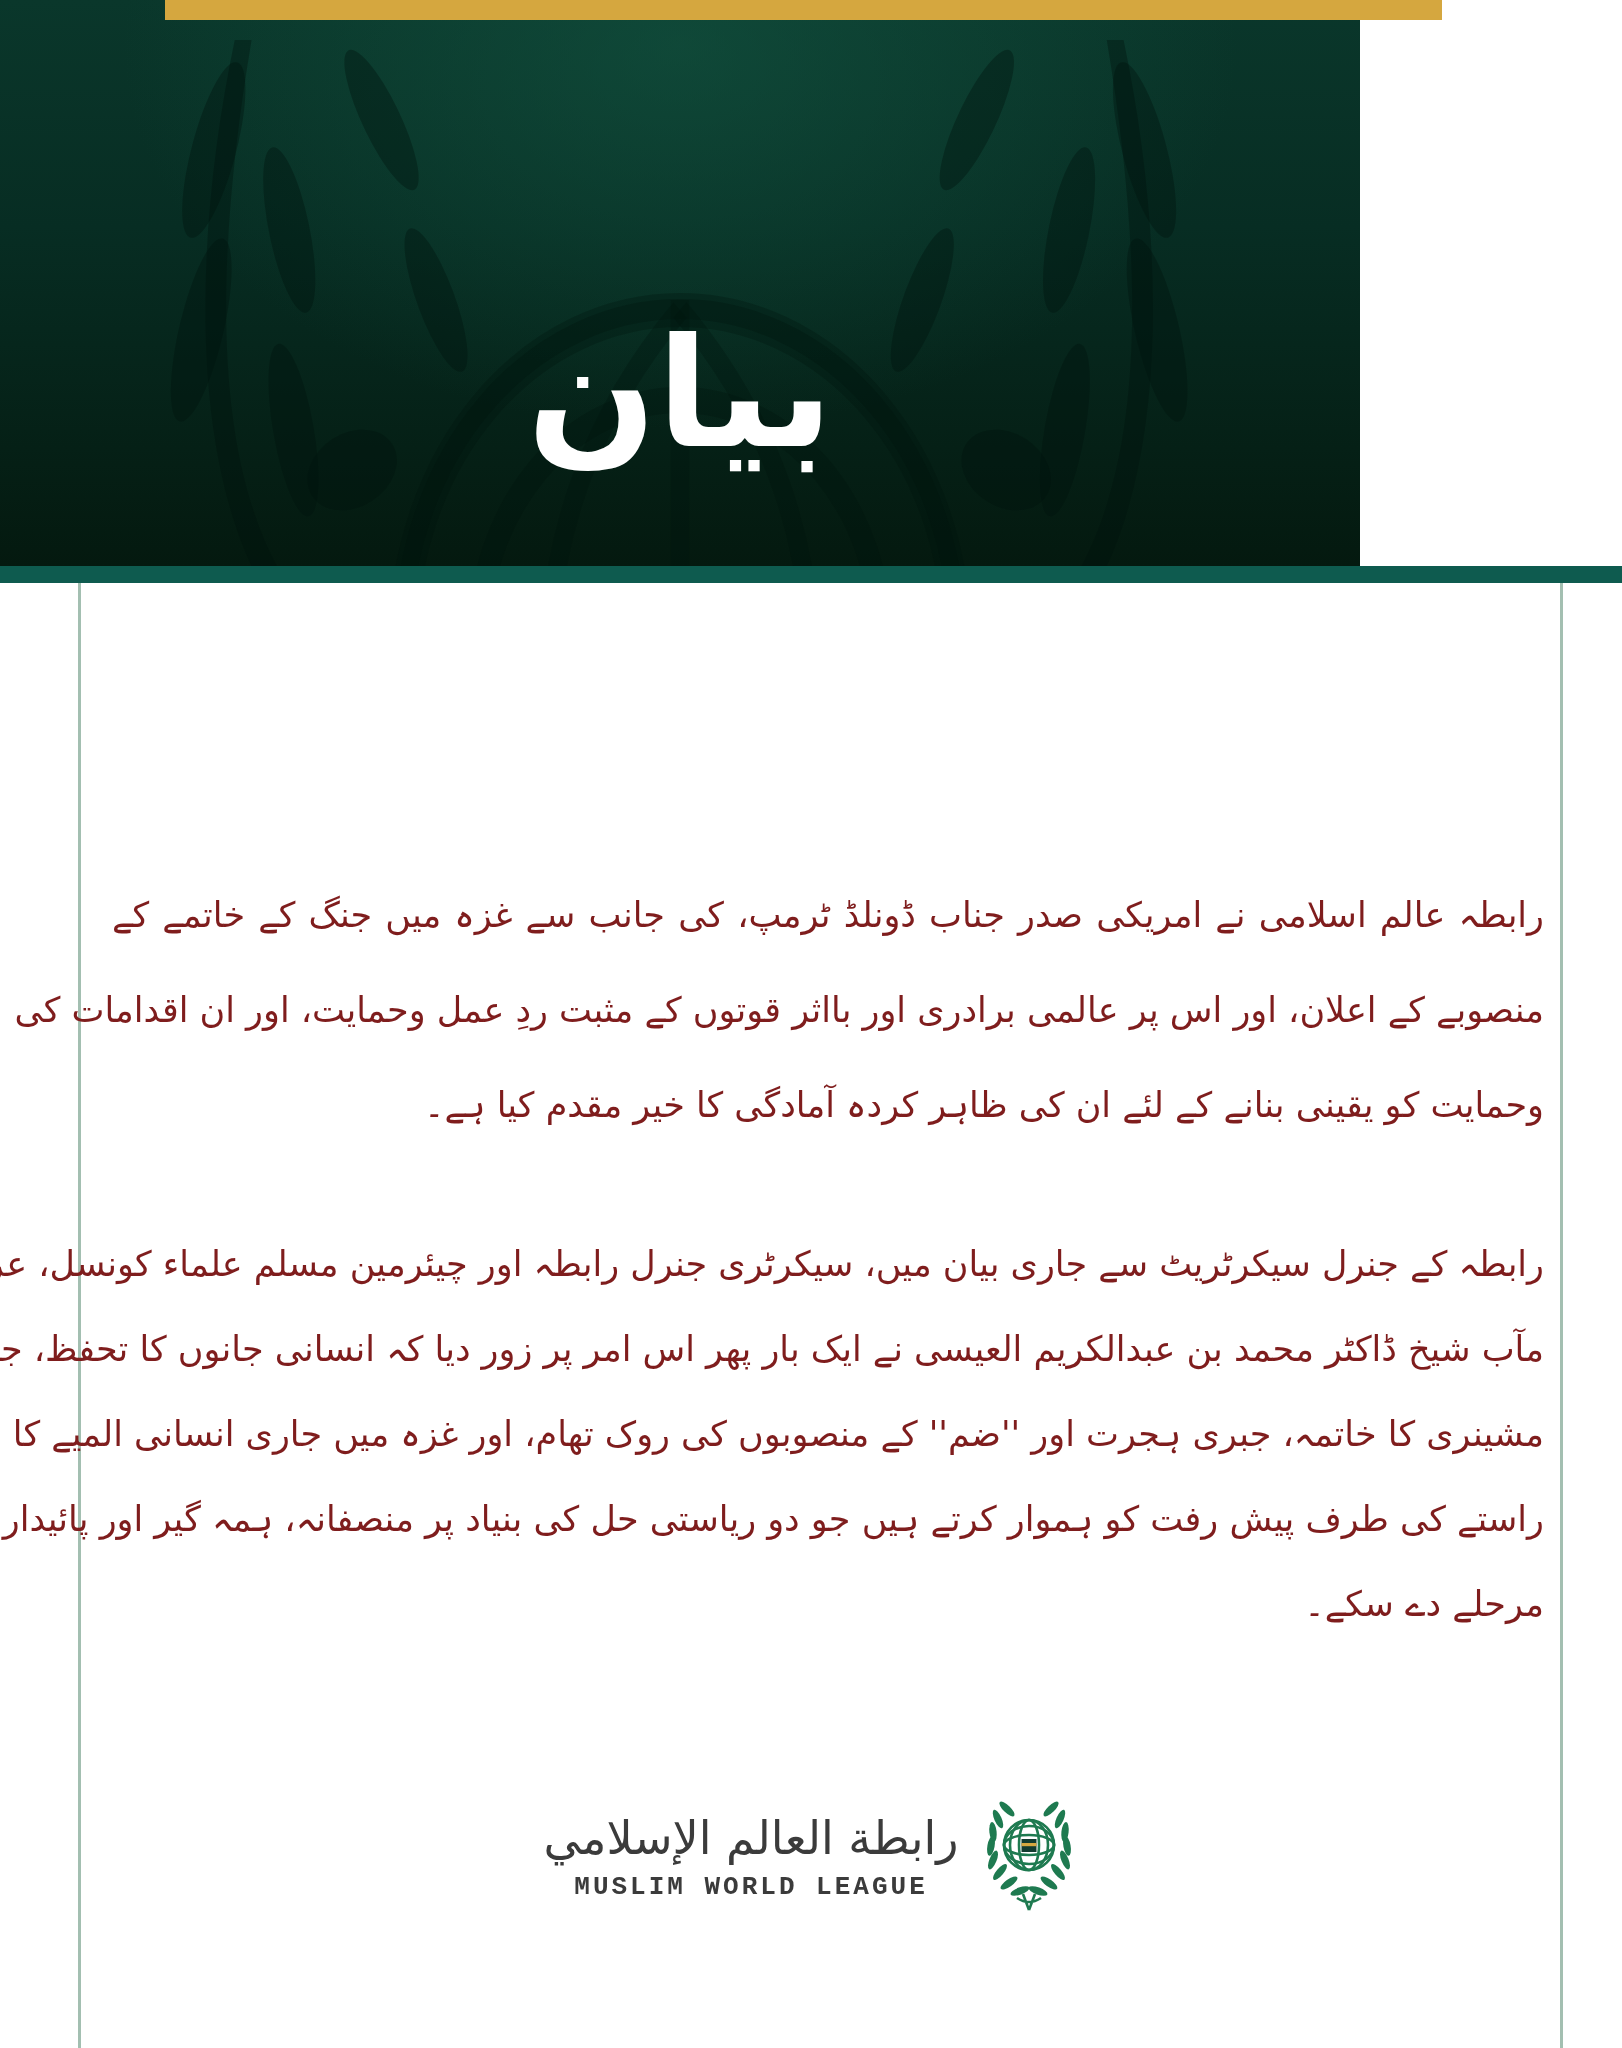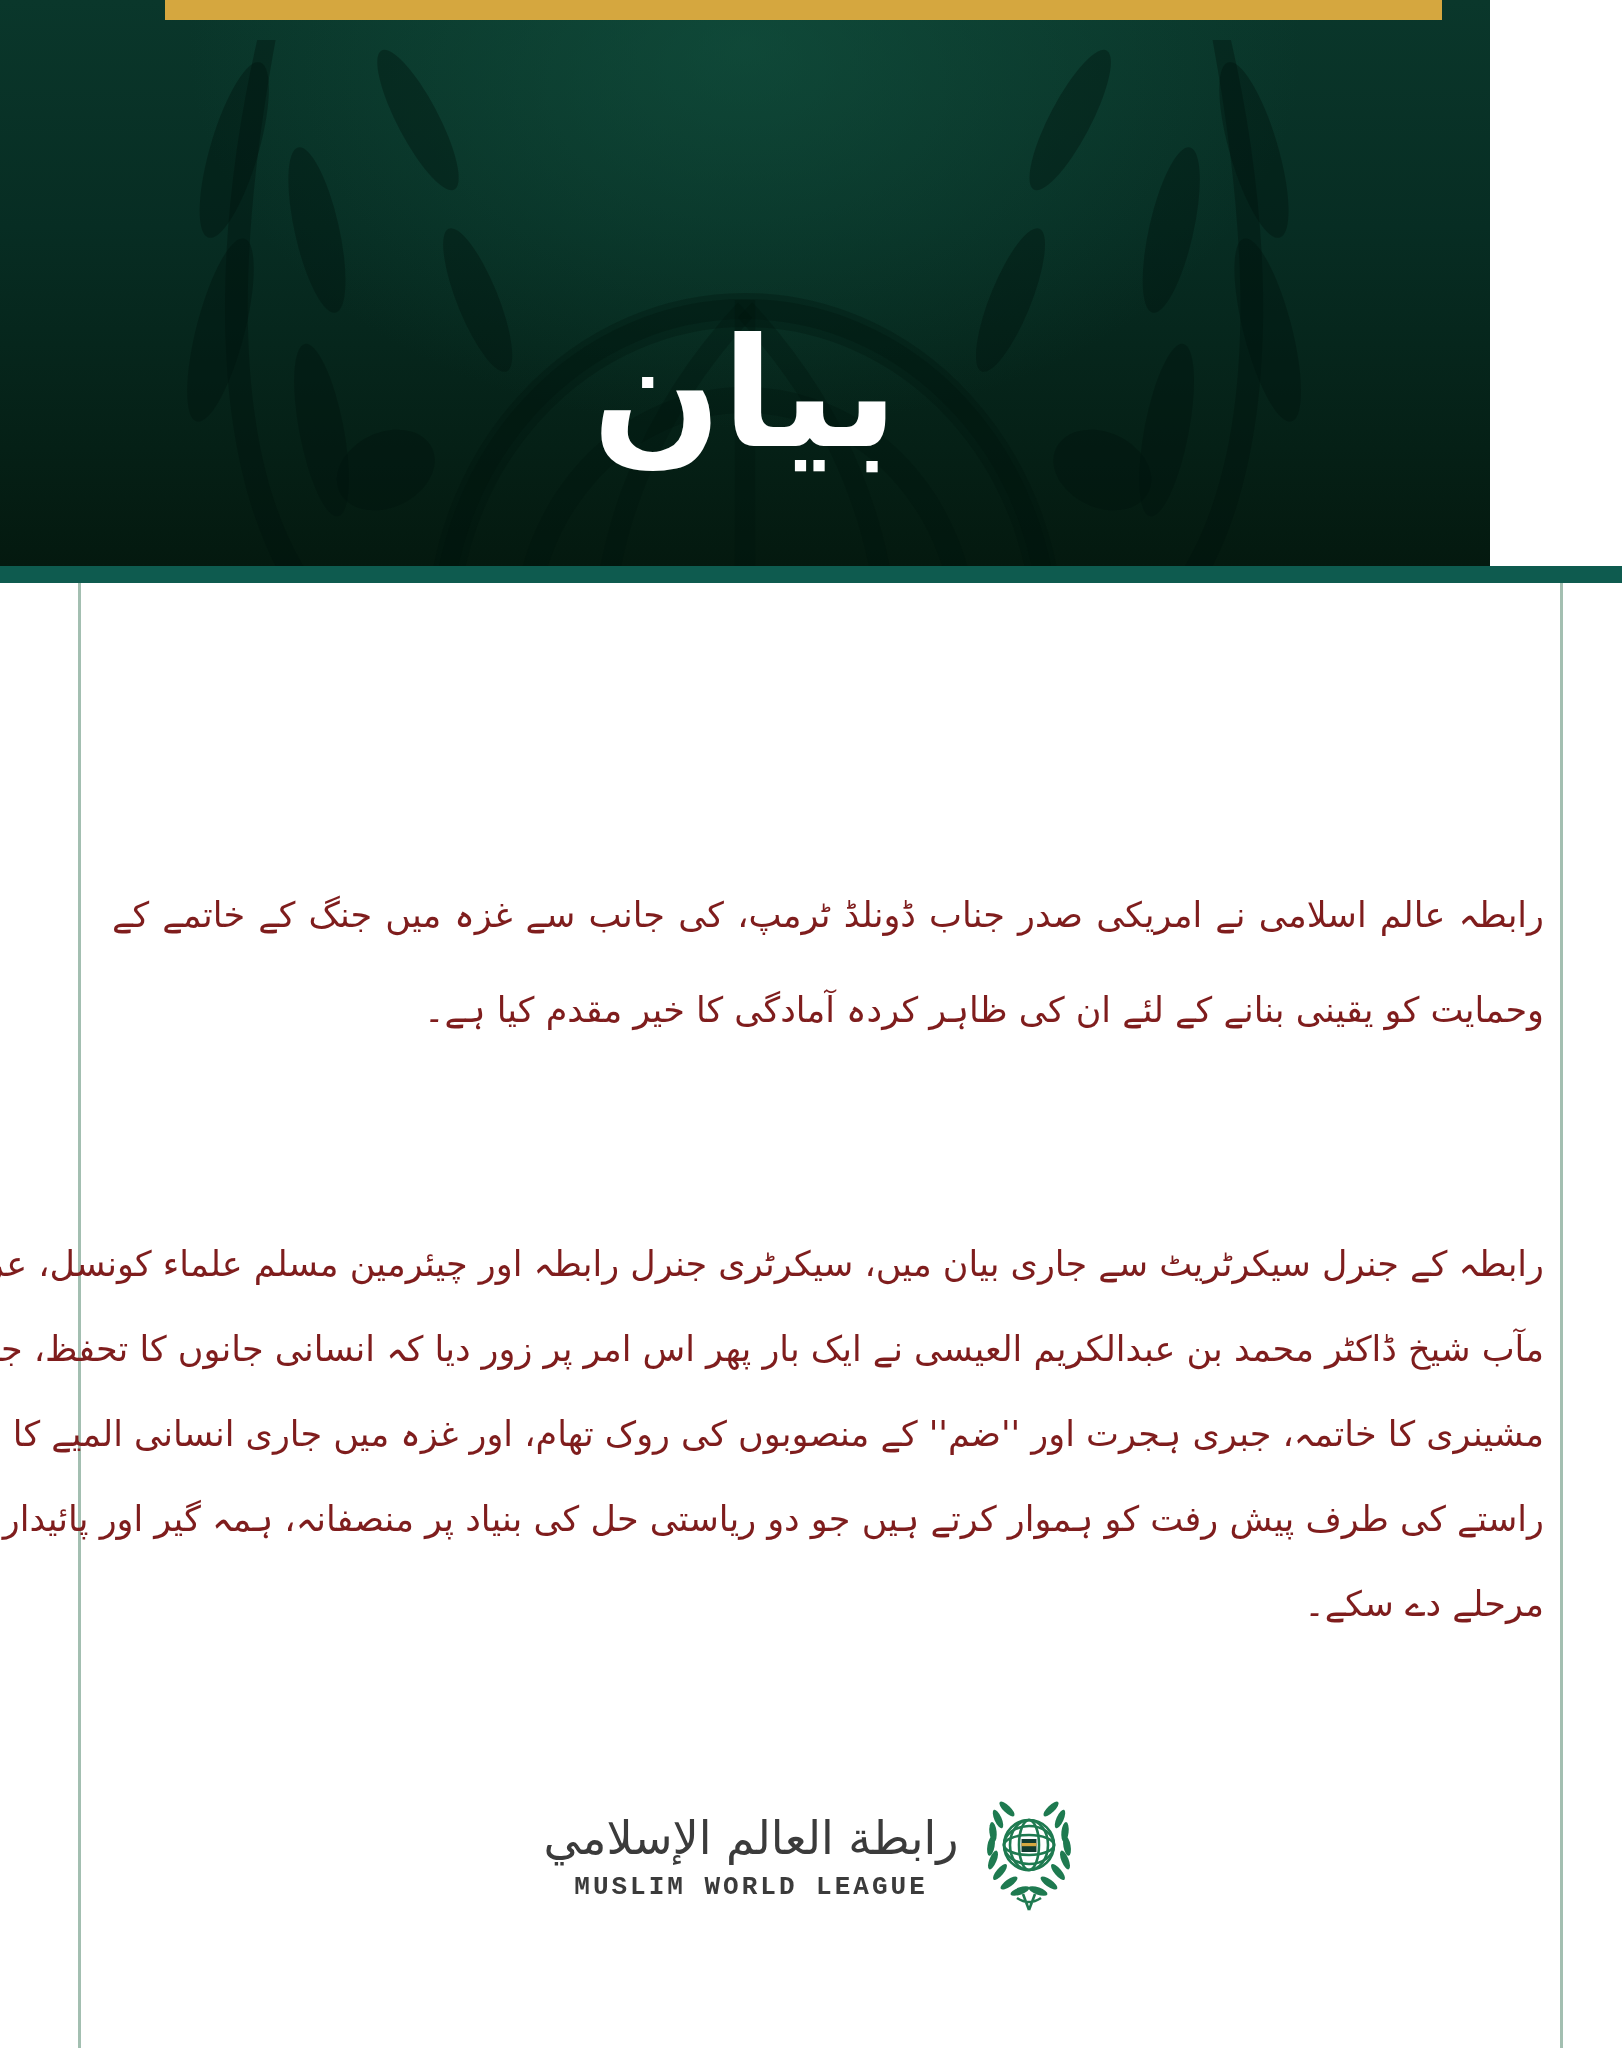--- a/index.html
+++ b/index.html
@@ -7,21 +7,21 @@
     position:relative;
     width:1622px;height:2048px;
     background:#ffffff;
     overflow:hidden;
     font-family:"DejaVu Sans", sans-serif;
     direction:rtl;
   }
 
   
   .header{
-    position:absolute;top:0;left:0;width:1490px;height:566px;
+    position:absolute;top:0;left:0;width:1360px;height:566px;
     background:
       radial-gradient(ellipse 900px 620px at 50% 8%, rgba(20,88,68,.55) 0%, rgba(20,88,68,0) 62%),
       linear-gradient(180deg,#0a372b 0%,#072d23 40%,#04190f 100%);
   }
   .header-pattern{position:absolute;inset:0;width:100%;height:100%;}
   .gold-bar{
     position:absolute;top:0;left:165px;width:1277px;height:20px;
     background:#D5A73F;
   }
   .statement-title{
@@ -121,20 +121,21 @@
   </div>
 
   <div class="teal-strip"></div>
 
   <div class="side-line left"></div>
   <div class="side-line right"></div>
 
 
   <div class="para para-1">
     <div class="text-line">رابطہ عالم اسلامی نے امریکی صدر جناب ڈونلڈ ٹرمپ، کی جانب سے غزہ میں جنگ کے خاتمے کے</div>
+    <div class="text-line">منصوبے کے اعلان، اور اس پر عالمی برادری اور بااثر قوتوں کے مثبت ردِ عمل وحمایت، اور ان اقدامات کی</div>
     <div class="text-line last">وحمایت کو یقینی بنانے کے لئے ان کی ظاہر کردہ آمادگی کا خیر مقدم کیا ہے۔</div>
   </div>
 
   <div class="para para-2">
     <div class="text-line">رابطہ کے جنرل سیکرٹریٹ سے جاری بیان میں، سیکرٹری جنرل رابطہ اور چیئرمین مسلم علماء کونسل، عزت</div>
     <div class="text-line">مآب شیخ ڈاکٹر محمد بن عبدالکریم العیسی نے ایک بار پھر اس امر پر زور دیا کہ انسانی جانوں کا تحفظ، جنگی</div>
     <div class="text-line">مشینری کا خاتمہ، جبری ہجرت اور ''ضم'' کے منصوبوں کی روک تھام، اور غزہ میں جاری انسانی المیے کا</div>
     <div class="text-line">راستے کی طرف پیش رفت کو ہموار کرتے ہیں جو دو ریاستی حل کی بنیاد پر منصفانہ، ہمہ گیر اور پائیدار امن کی</div>
     <div class="text-line last">مرحلے دے سکے۔</div>
   </div>

